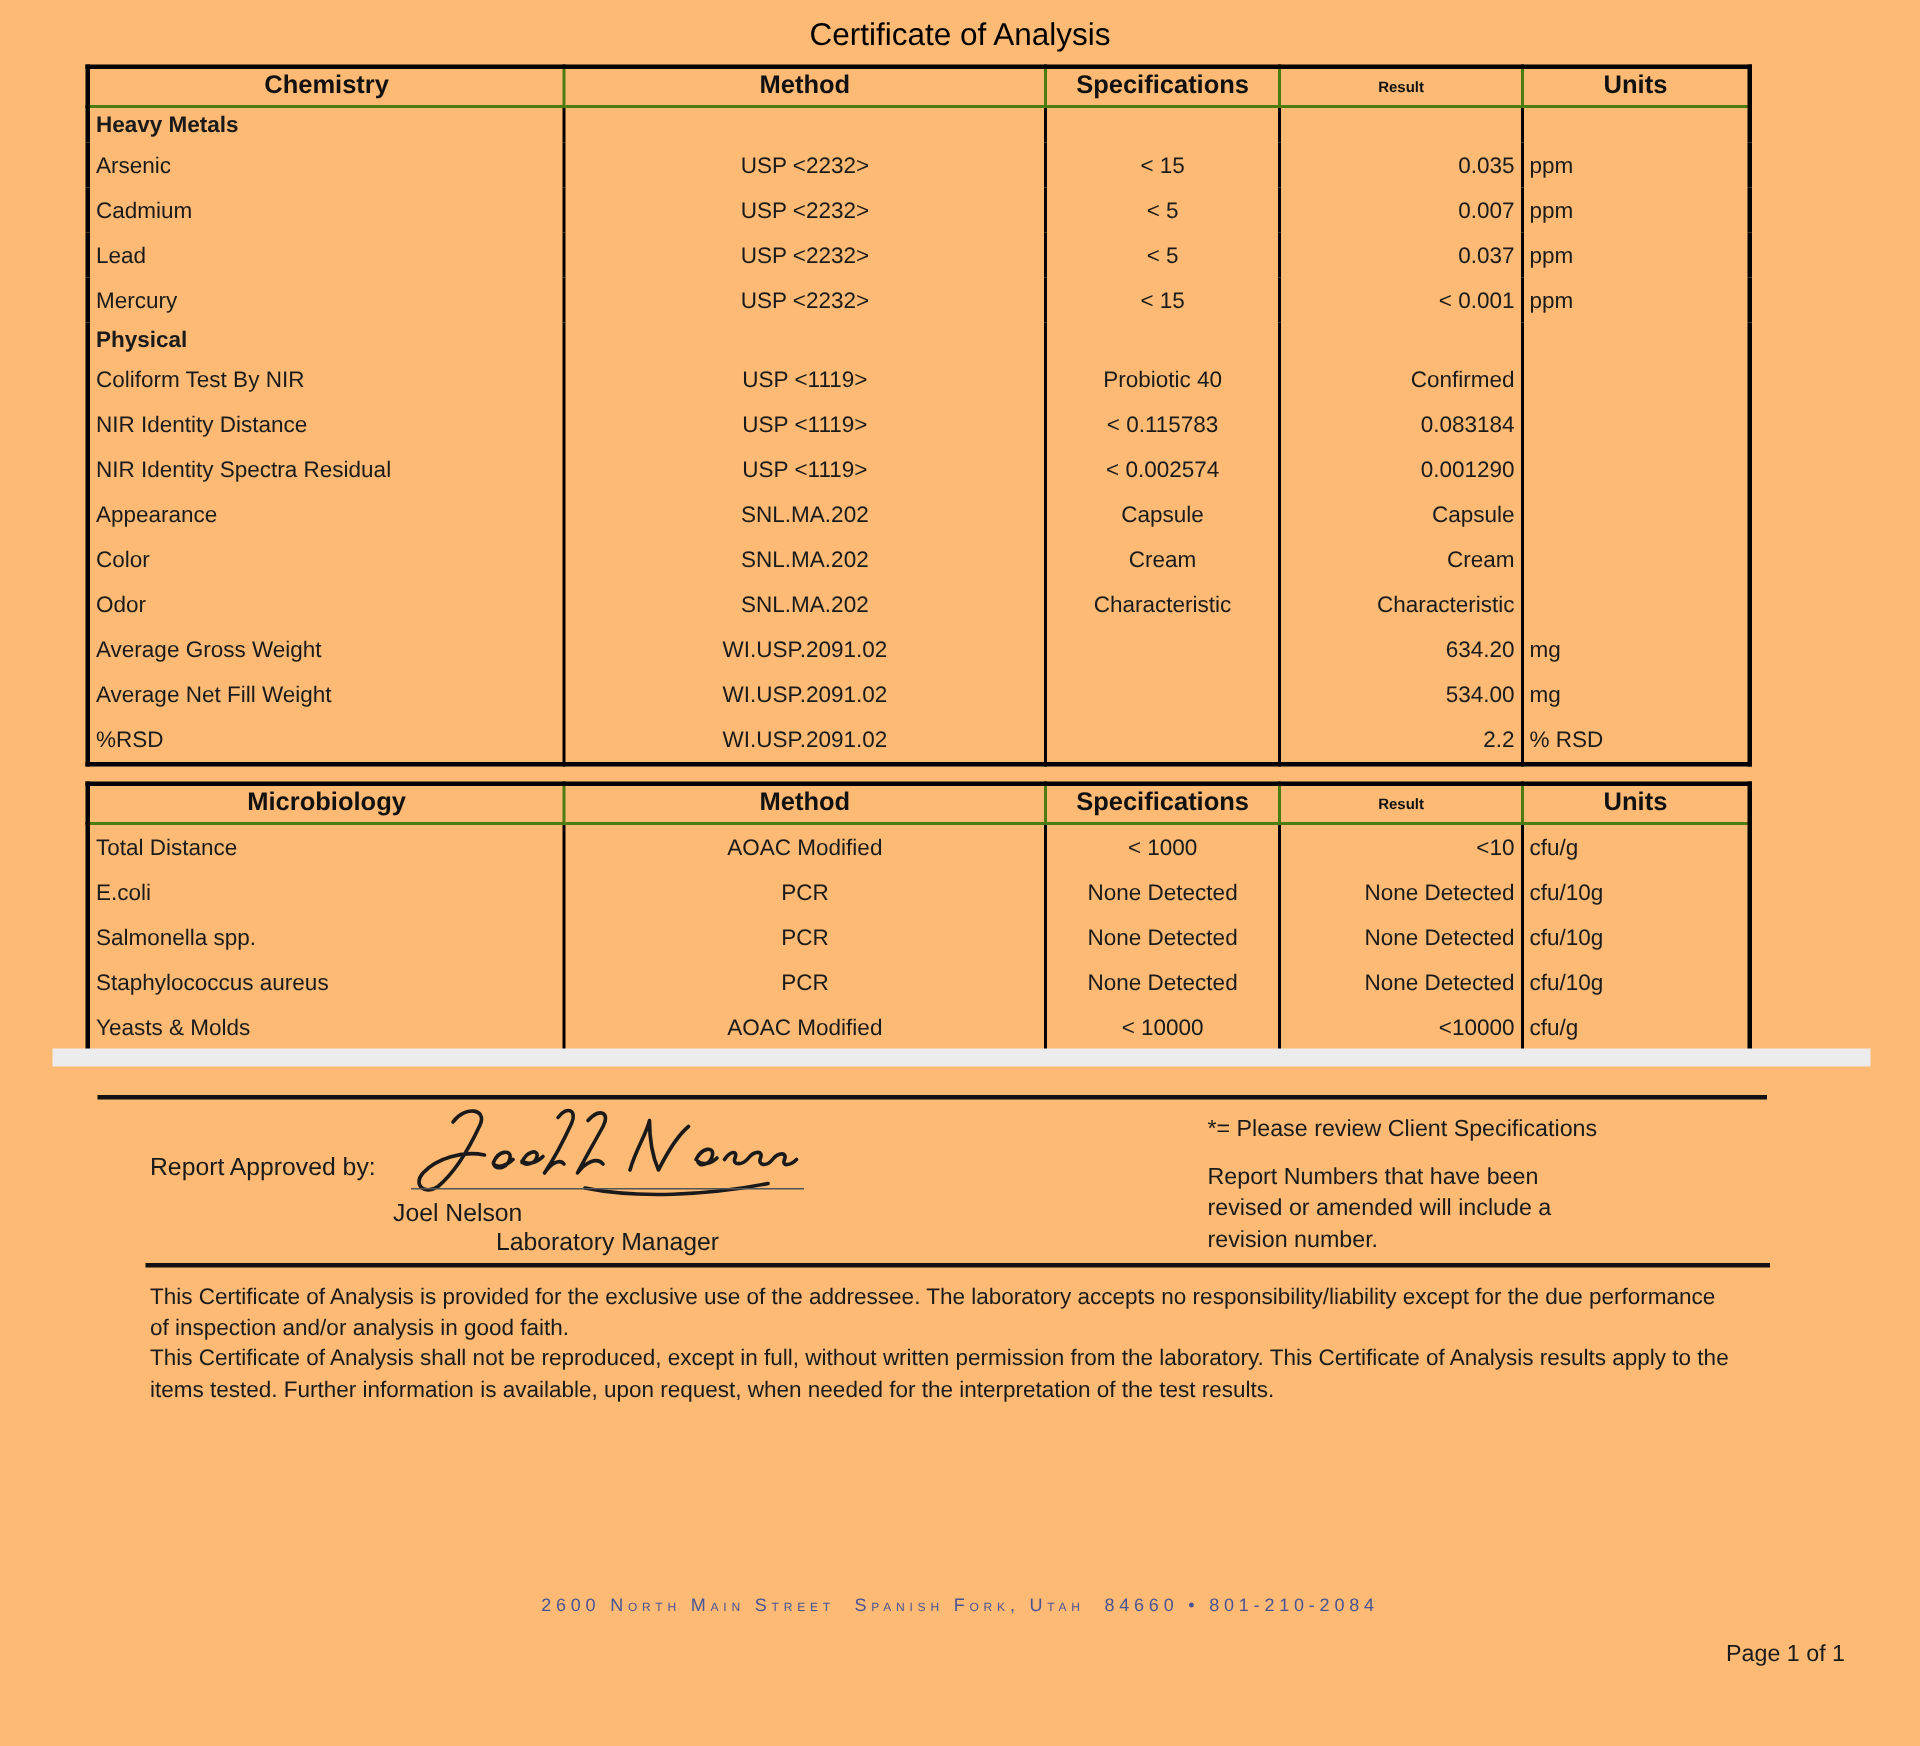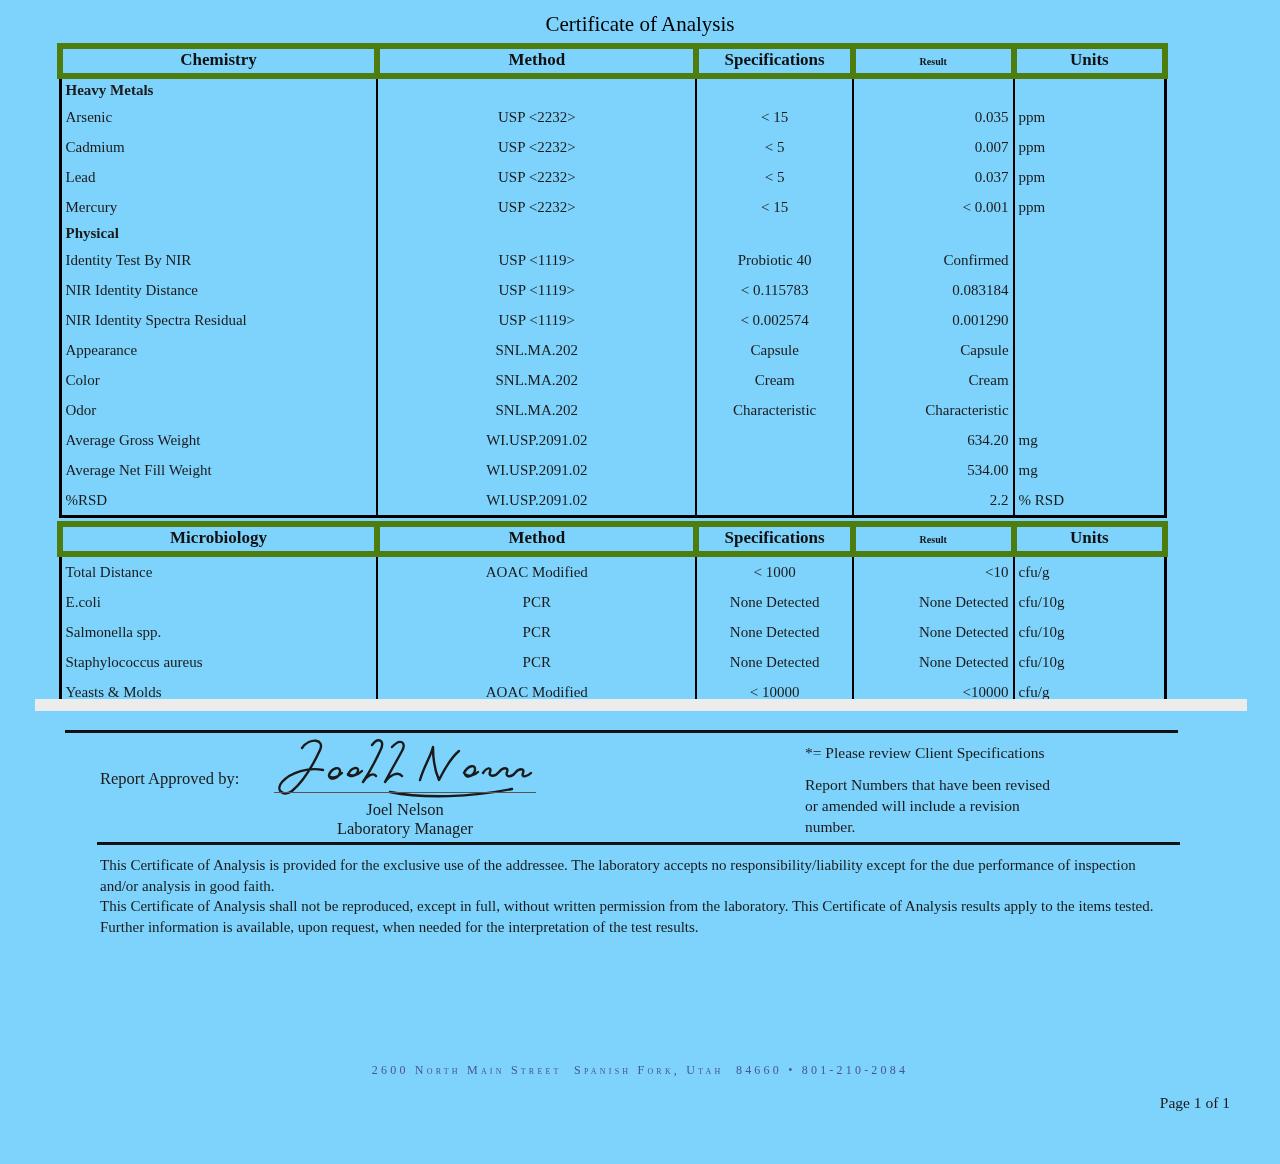--- a/index.html
+++ b/index.html
@@ -1,32 +1,32 @@
 <!DOCTYPE html>
 <html><head>
 <meta charset="utf-8">
 <style>
   html,body{margin:0;padding:0;background:#fff;}
   .page{
-    position:relative;width:1280px;height:1164px;background:#7dd3fc;
-    font-family:Liberation Serif, serif;color:#1a1a1a;overflow:hidden;
+    position:relative;width:1280px;height:1164px;background:#fdba74;
+    font-family:Liberation Sans, sans-serif;color:#1a1a1a;overflow:hidden;
   }
   .title{
     position:absolute;top:12px;left:0;right:0;text-align:center;
     font-size:21px;color:#000;
   }
   .tbl-wrap{position:absolute;left:57px;width:1111px;}
   .tbl1{top:43px;}
   .tbl2{top:521px;}
   table.coa-table{
     width:100%;border-collapse:collapse;table-layout:fixed;
     border:3px solid #000;
   }
   table.coa-table th{
-    border:6px solid #4d7c0f;font-size:17px;font-weight:bold;color:#111;
+    border:2px solid #4d7c0f;font-size:17px;font-weight:bold;color:#111;
     padding:1px 0 3px 0;text-align:center;margin-left:48px;
   }
   table.coa-table th.result-h{font-size:10px;padding-top:3px;}
   table.coa-table td{
     border-left:2px solid #000;border-right:2px solid #000;
     border-top:none;border-bottom:none;
     height:30px;font-size:15px;vertical-align:middle;padding:0 4px;
     overflow:hidden;white-space:nowrap;
   }
   tr.section-row td{height:23px;font-weight:bold;}
@@ -34,21 +34,21 @@
   td.c2,td.c3{text-align:center;}
   td.c4{text-align:right;padding-right:9px;}
   td.c5{text-align:left;padding-left:9px;}
   .band{position:absolute;left:35px;top:699px;width:1212px;height:12px;background:#ececec;}
   .rule{position:absolute;height:3px;background:#111;}
   .rule1{left:65px;top:730px;width:1113px;}
   .rule2{left:97px;top:842px;width:1083px;}
   .approve-label{position:absolute;left:100px;top:769px;font-size:16.5px;}
   .sig-svg{position:absolute;left:268px;top:734px;}
   .sig-line{position:absolute;left:274px;top:792px;width:262px;border-top:1.5px solid #555;}
-  .sig-name{position:absolute;left:274px;top:800px;width:262px;text-align:center;font-size:16.5px;}
+  .sig-name{position:absolute;left:262px;top:800px;width:262px;text-align:left;font-size:16.5px;}
   .sig-title{position:absolute;left:274px;top:819px;width:262px;text-align:center;font-size:16.5px;}
   .note1{position:absolute;left:805px;top:744px;font-size:15.5px;}
   .note2{position:absolute;left:805px;top:774px;width:248px;font-size:15.5px;line-height:21px;}
   .disclaimer{position:absolute;left:100px;top:855px;width:1058px;font-size:15px;line-height:20.5px;}
   .disclaimer p{margin:0;}
   .address{
     position:absolute;left:0;right:0;top:1063px;text-align:center;
     font-variant:small-caps;letter-spacing:3.2px;color:#4a5494;
     font-size:12px;white-space:pre;
   }
@@ -116,21 +116,21 @@
             <td class="c5">ppm</td>
           </tr>
           <tr class="section-row">
             <td class="c1">Physical</td>
             <td class="c2"></td>
             <td class="c3"></td>
             <td class="c4"></td>
             <td class="c5"></td>
           </tr>
           <tr>
-            <td class="c1">Identity Test By NIR</td>
+            <td class="c1">Coliform Test By NIR</td>
             <td class="c2">USP &lt;1119&gt;</td>
             <td class="c3">Probiotic 40</td>
             <td class="c4">Confirmed</td>
             <td class="c5"></td>
           </tr>
           <tr>
             <td class="c1">NIR Identity Distance</td>
             <td class="c2">USP &lt;1119&gt;</td>
             <td class="c3">&lt; 0.115783</td>
             <td class="c4">0.083184</td>

